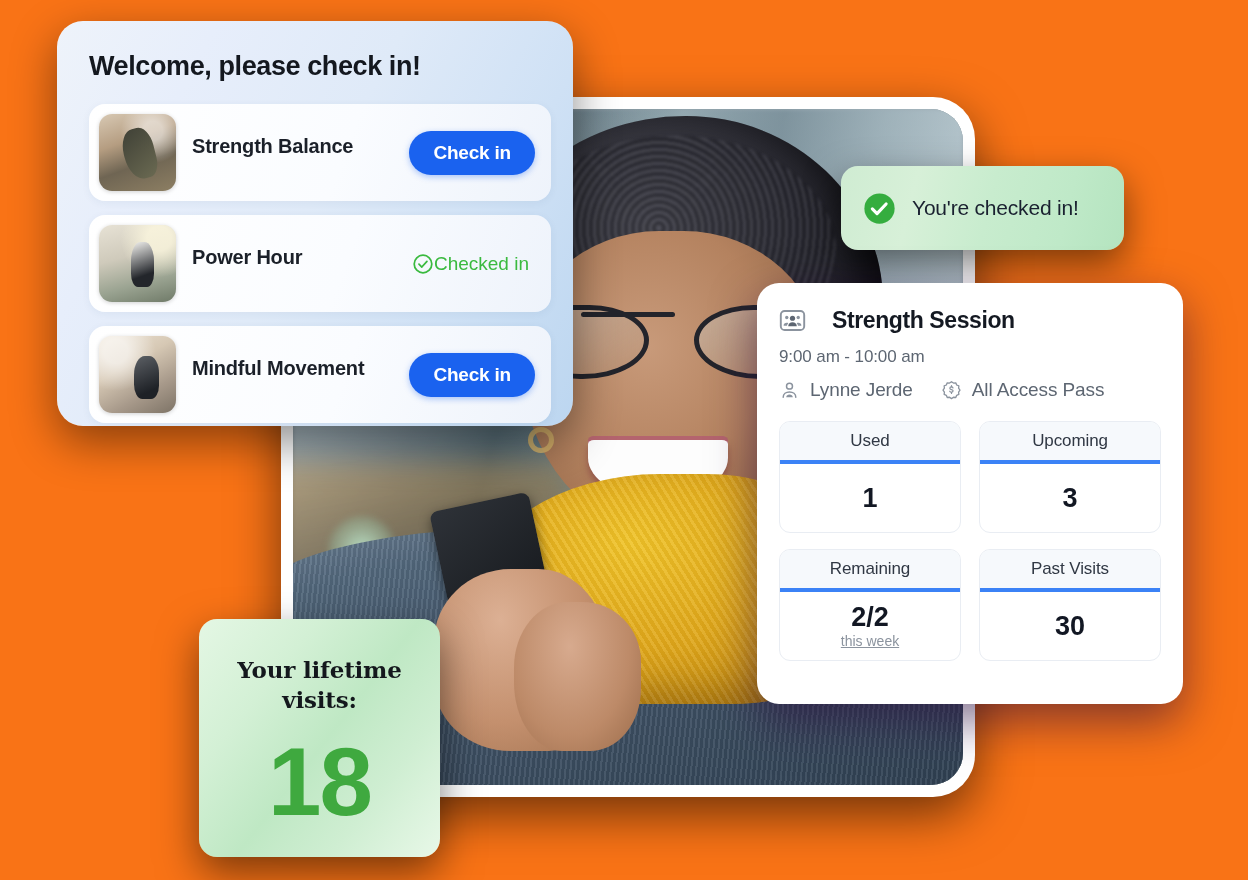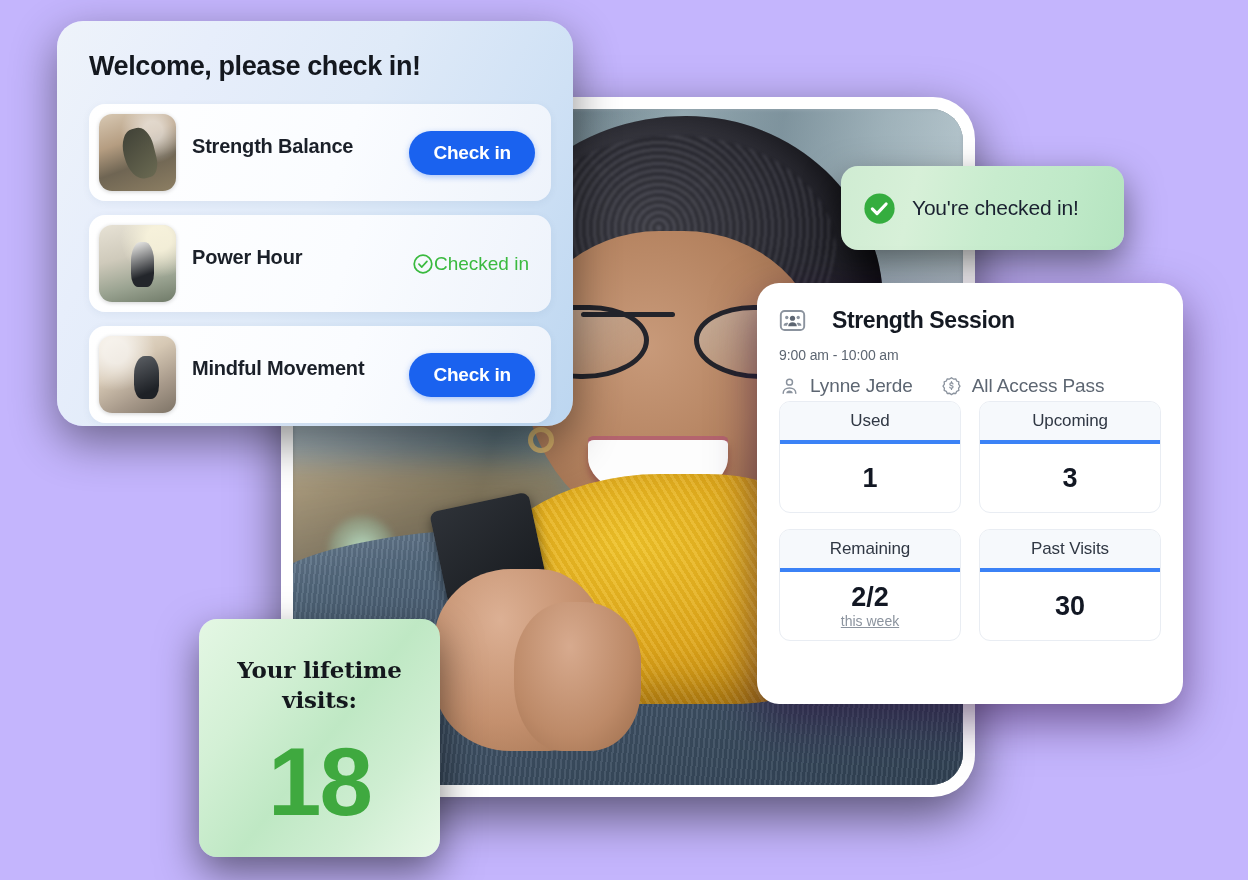--- a/index.html
+++ b/index.html
@@ -10,21 +10,21 @@
     background: #000000;
     overflow: hidden;
     font-family: "Liberation Sans", sans-serif;
     -webkit-font-smoothing: antialiased;
   }
 
   #stage {
     position: relative;
     width: 1248px;
     height: 880px;
-    background: #c4b5fd;
+    background: #f97316;
   }
 
   
   .photo-frame {
     position: absolute;
     left: 281px;
     top: 97px;
     width: 694px;
     height: 700px;
     background: #ffffff;
@@ -320,24 +320,24 @@
     display: flex; align-items: center; gap: 11px;
     margin-bottom: 13px;
   }
   .sess-icon { width: 27px; height: 27px; flex: 0 0 auto; }
   .sess-title {
     font-size: 23px; font-weight: 700; color: #141922;
     letter-spacing: -0.4px;
     margin-left: 15px;
   }
   .sess-time {
-    font-size: 14px; color: #5d6672; margin-bottom: 12px; letter-spacing: -0.1px;
+    font-size: 17px; color: #5d6672; margin-bottom: 12px; letter-spacing: -0.1px;
   }
   .sess-meta {
-    display: flex; align-items: flex-end; gap: 28px; margin-bottom: 4px;
+    display: flex; align-items: flex-end; gap: 28px; margin-bottom: 20px;
   }
   .meta-item { display: flex; align-items: center; gap: 10px; }
   .meta-ico { width: 21px; height: 21px; flex: 0 0 auto; }
   .meta-label { font-size: 19px; color: #5d6672; letter-spacing: -0.1px; }
 
   .stat-grid {
     display: grid;
     grid-template-columns: 1fr 1fr;
     grid-template-rows: 1fr 1fr;
     gap: 16px 18px;

